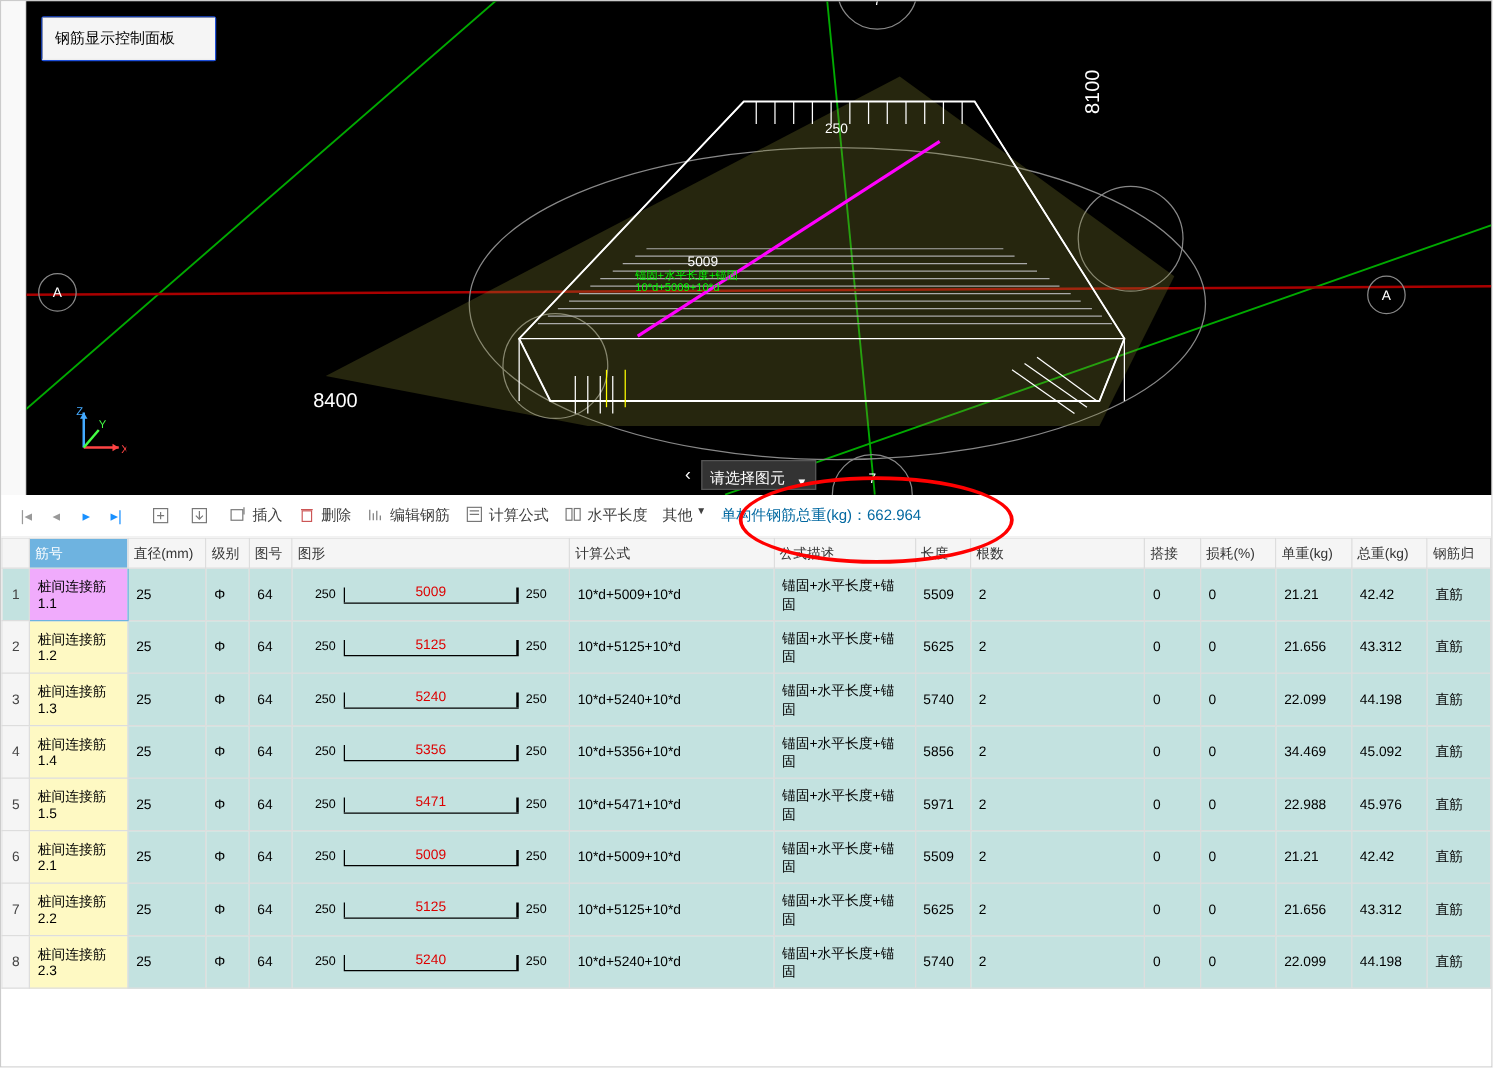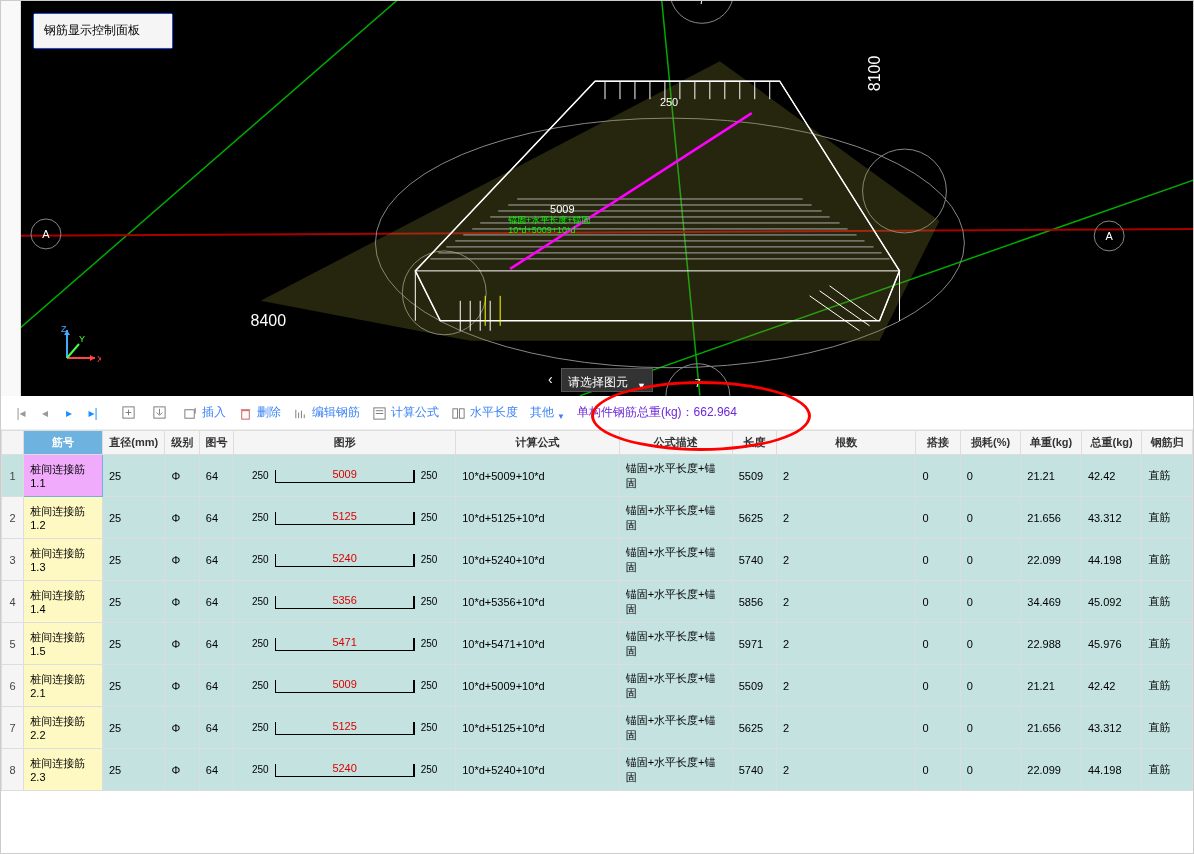--- a/index.html
+++ b/index.html
@@ -24,32 +24,32 @@
 .dd{position:absolute;bottom:4px;left:50%;transform:translateX(-50%);height:24px;width:92px;background:#333;border:1px solid #555;display:flex;align-items:flex-end;padding:0 6px;color:#fff;font-size:12px}
 .dd-caret{margin-left:auto;font-size:9px}
 .dd::before{content:"‹";color:#fff;position:absolute;left:-14px;top:2px;font-size:14px}
 
 
 .gizmo{position:absolute;left:36px;bottom:28px;width:44px;height:44px}
 
 
 .mid-title{height:28px;padding:6px 8px;background:#f5f5f5;font-size:12px;border-top:1px solid #ddd;border-bottom:1px solid #e8e8e8}
 .toolbar{height:34px;display:flex;align-items:center;padding:0 8px;background:#fff;border-bottom:1px solid #eee;font-size:12px;color:#444;position:relative}
-.tb-btn{display:flex;align-items:flex-end;margin:0 6px;cursor:pointer;color:#3b82f6}
+.tb-btn{display:flex;align-items:flex-start;margin:0 6px;cursor:pointer;color:#404040}
 .ico{width:15px;height:15px;display:inline-block;margin-right:4px}
 .nav{display:flex;align-items:center;margin-right:10px}
 .nav span{width:24px;text-align:center;color:#999;cursor:pointer}
 .nav span.on{color:#1890ff}
-.total{margin-left:6px;color:#6d28d9}
+.total{margin-left:6px;color:#0369a1}
 .redring{position:absolute;width:220px;height:70px;border:3px solid #f00;border-radius:50%;left:590px;top:-15px;pointer-events:none}
 
 
 .tbl-wrap{flex:1;overflow:auto;background:#fff}
 table{border-collapse:collapse;width:100%;font-size:11px;table-layout:fixed}
-th{background:#f5f5f5;border:1px solid #ddd;padding:4px;font-weight:bold;color:#333;text-align:center;height:24px}
+th{background:#f5f5f5;border:1px solid #ddd;padding:4px;font-weight:normal;color:#333;text-align:left;height:24px}
 th.sel{background:#6eb3e0;color:#fff}
 td{border:1px solid #ddd;padding:2px 6px;background:#c3e2e0;height:42px;vertical-align:middle;color:#000}
 td.rownum{background:#f5f5f5;text-align:center;width:20px;color:#444}
 td.name{background:#fef9c3}
 tr.selrow td{background:#c3e2e0}
 tr.selrow td.name{background:#f0abfc;border:1px solid #6eb3e0}
 
 
 .shape{display:flex;align-items:center;justify-content:center}
 .shape .v{font-size:10px;margin:0 6px}

